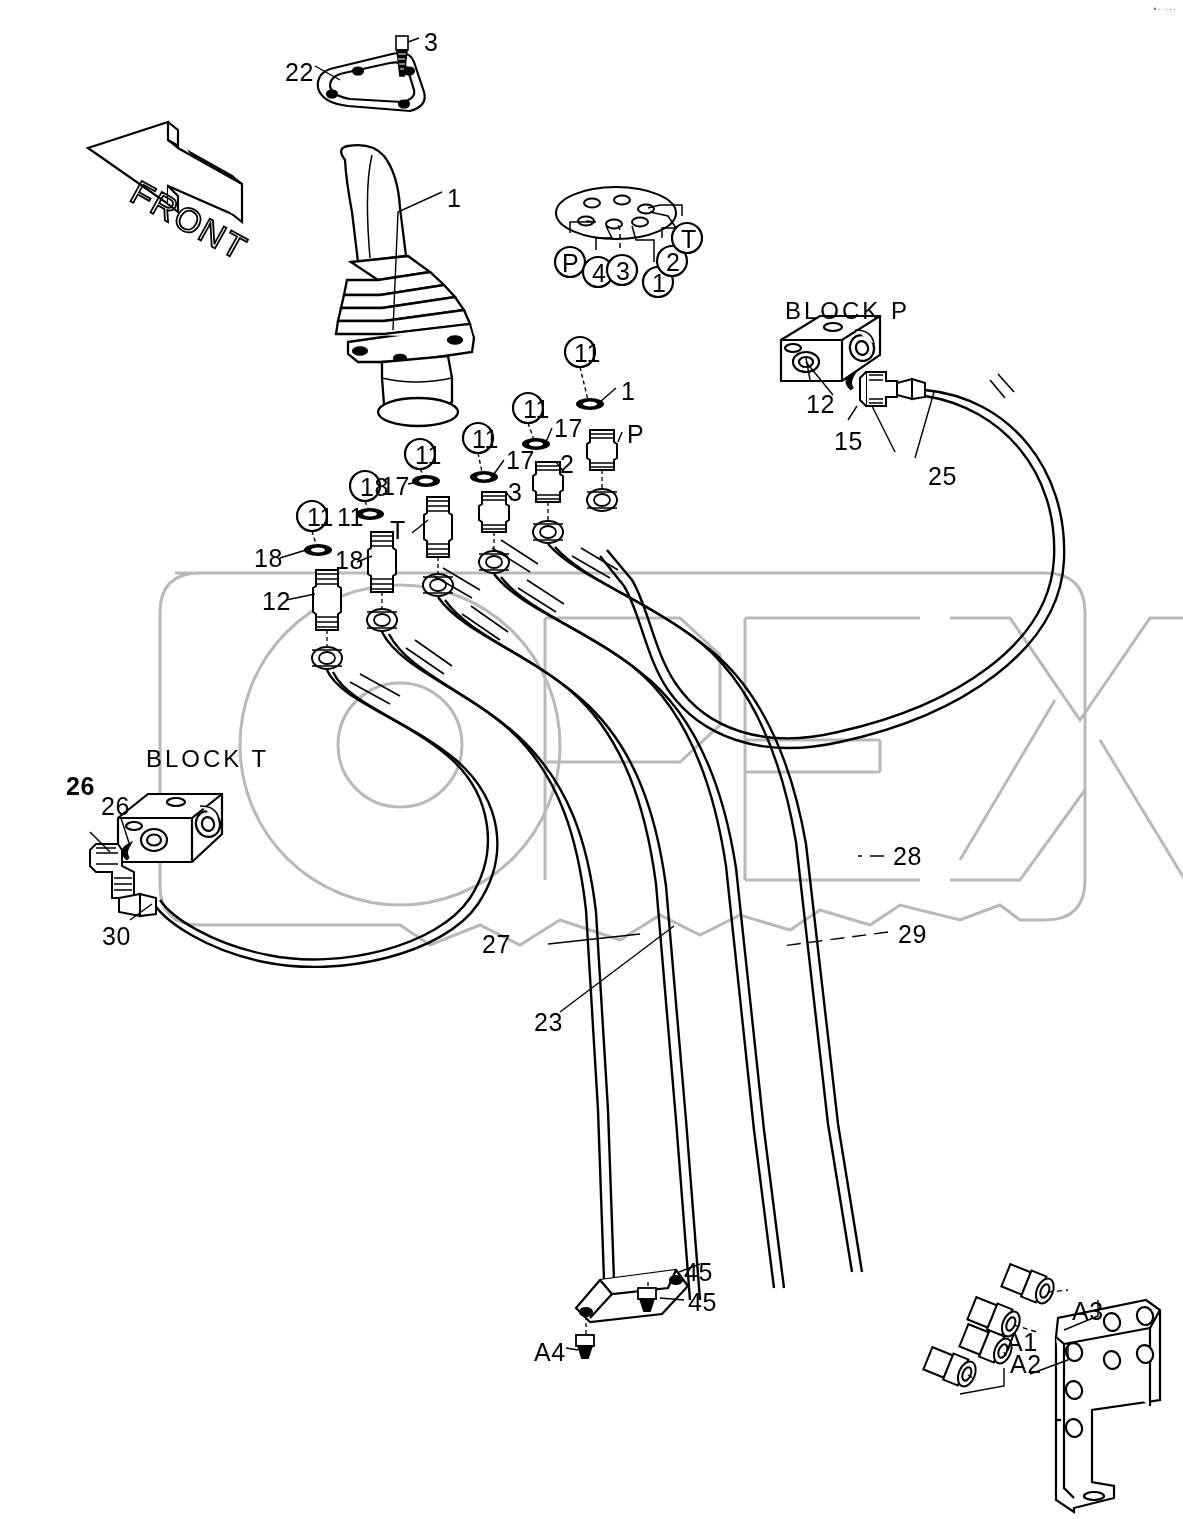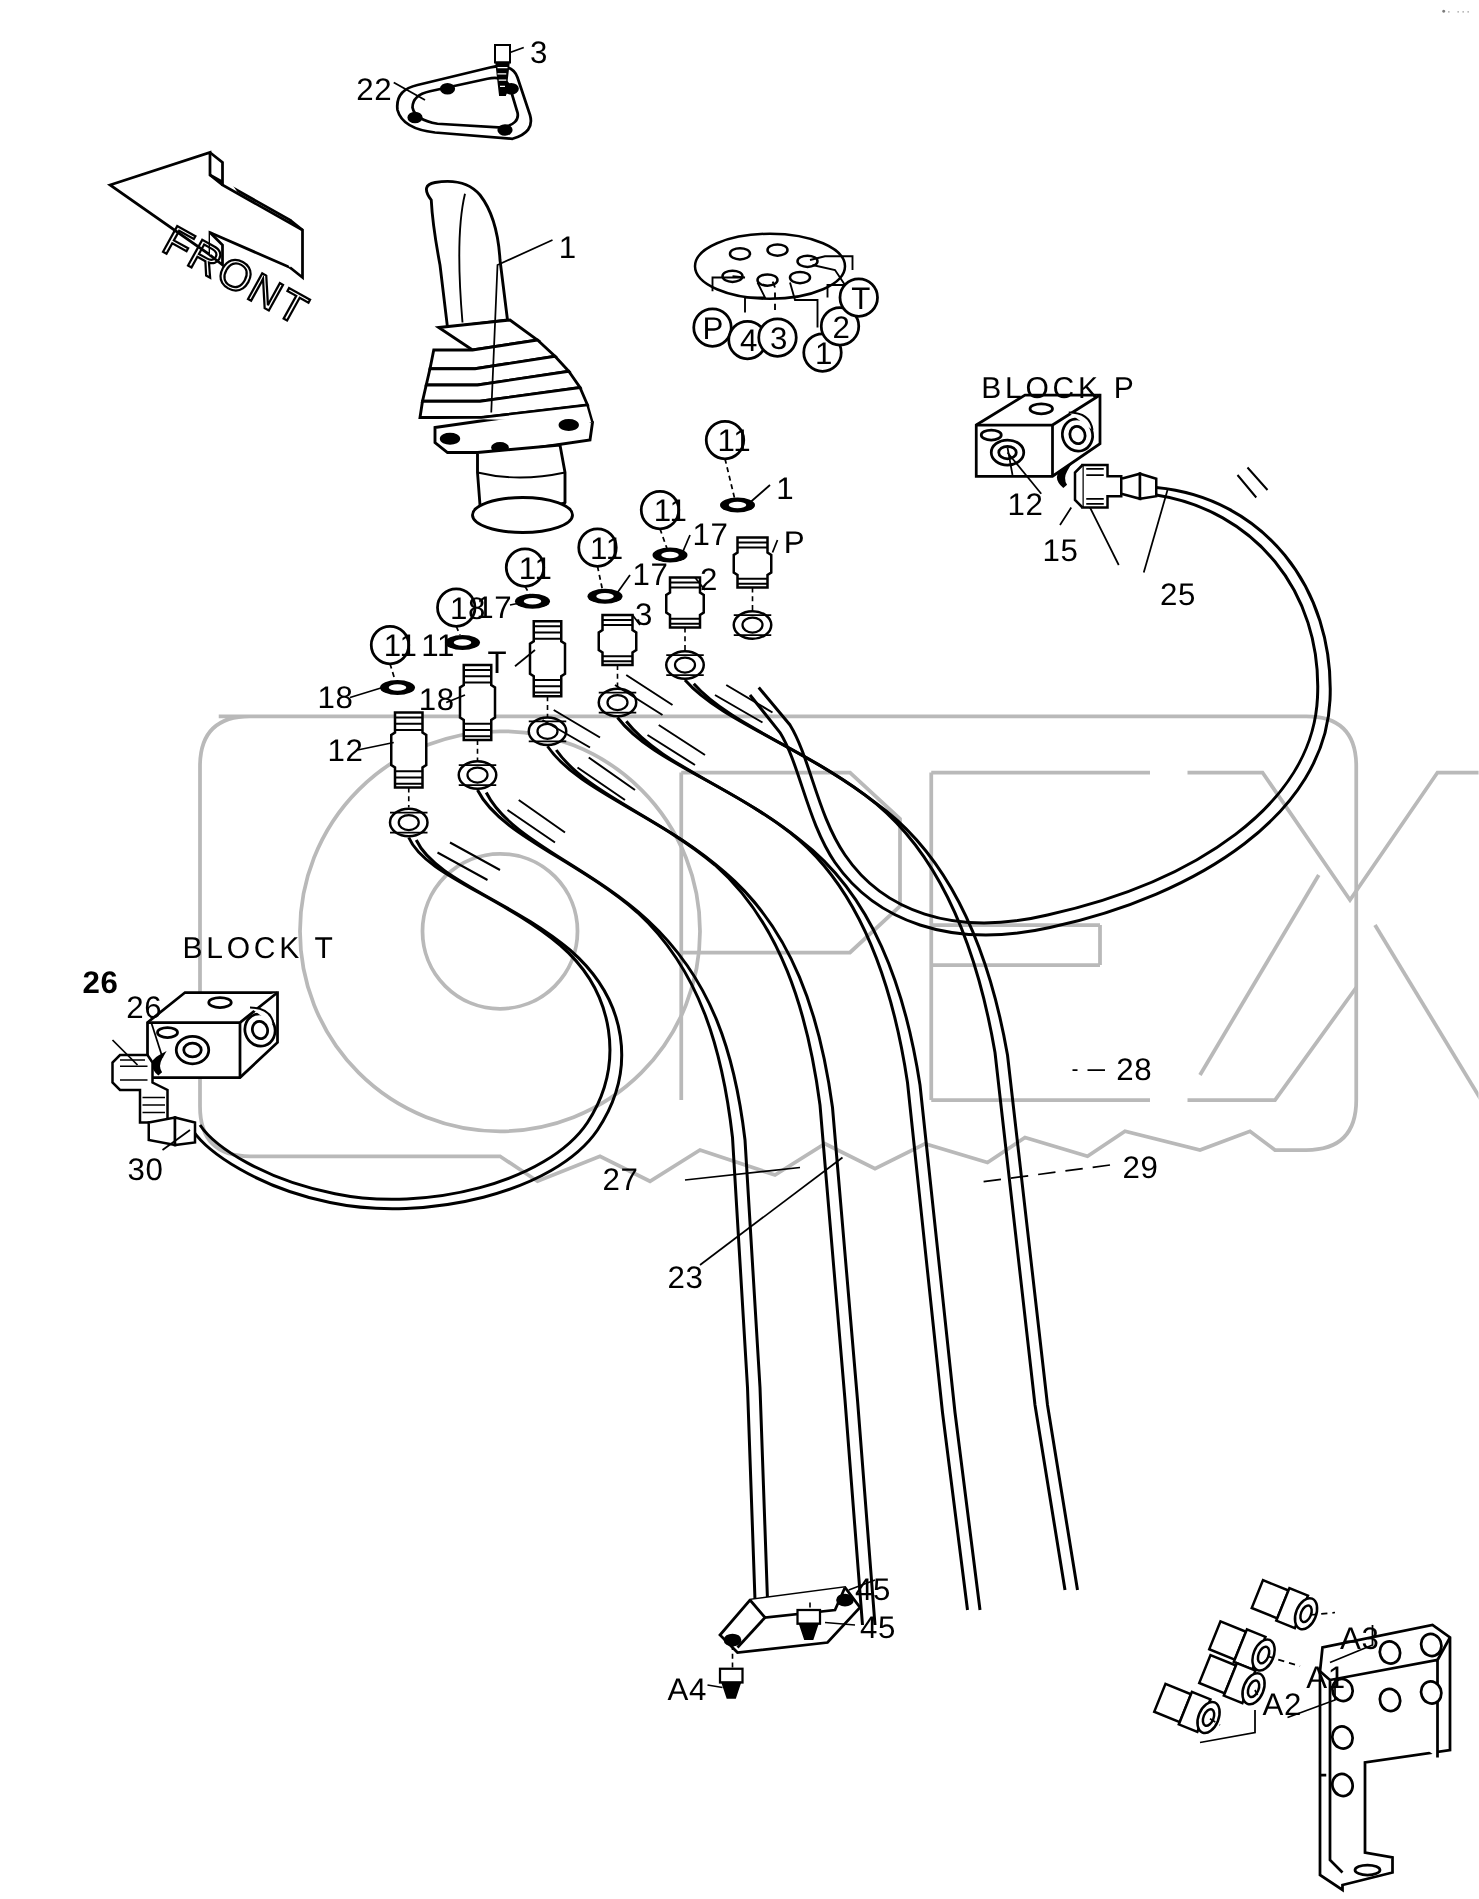--- a/index.html
+++ b/index.html
@@ -441,17 +441,17 @@
   <div class="lbl" style="left:893px;top:842px;">28</div>
   <div class="lbl" style="left:482px;top:930px;">27</div>
   <div class="lbl" style="left:898px;top:920px;">29</div>
   <div class="lbl" style="left:534px;top:1008px;">23</div>
 
   <div class="lbl" style="left:684px;top:1258px;">45</div>
   <div class="lbl" style="left:688px;top:1288px;">45</div>
   <div class="lbl" style="left:534px;top:1338px;">A4</div>
 
   <div class="lbl" style="left:1072px;top:1285px;margin-top:12px;">A3</div>
-  <div class="lbl" style="left:1045px;top:1328px;">A1</div>
+  <div class="lbl" style="left:1006px;top:1328px;">A1</div>
   <div class="lbl" style="left:1010px;top:1350px;">A2</div>
   <div class="lbl" style="left:951px;top:1372px;"></div>
 
 </div>
 
 </body></html>

